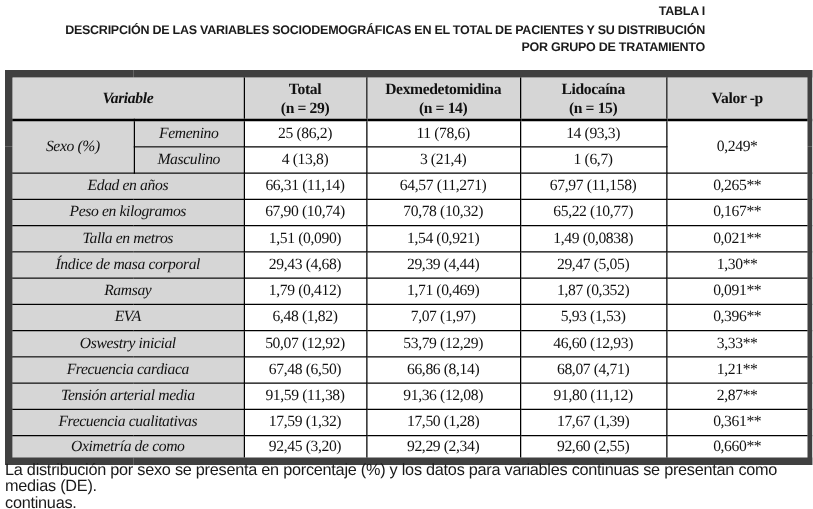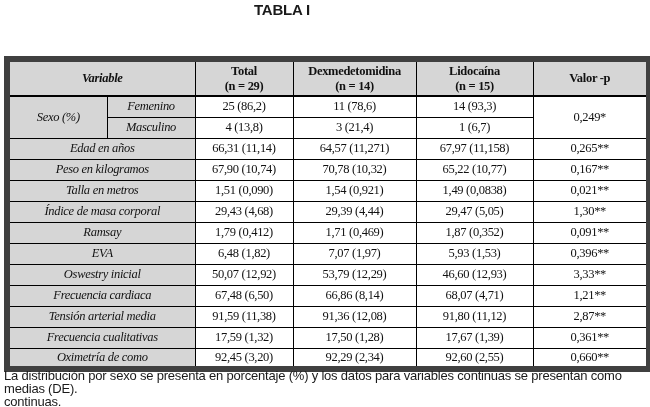--- a/index.html
+++ b/index.html
@@ -14,23 +14,23 @@
     background: #ffffff;
     color: #111111;
     font-family: "Liberation Sans", sans-serif;
     overflow: hidden;
   }
   .title-block {
     position: absolute;
     top: 3px;
     left: 0;
     width: 564px;
-    text-align: center;
+    text-align: right;
     font-weight: bold;
-    font-size: 15px;
+    font-size: 10px;
     line-height: 14.5px;
     letter-spacing: -0.2px;
     color: #1a1a1a;
   }
   table.data-table {
     position: absolute;
     top: 56px;
     left: 4px;
     width: 642px;
     border-collapse: collapse;
@@ -81,20 +81,22 @@
     text-align: left;
   }
 </style>
 </head>
 <body>
 
 <div class="page">
 
   <div class="title-block">
     <div>TABLA I</div>
+    <div>DESCRIPCIÓN DE LAS VARIABLES SOCIODEMOGRÁFICAS EN EL TOTAL DE PACIENTES Y SU DISTRIBUCIÓN</div>
+    <div>POR GRUPO DE TRATAMIENTO</div>
   </div>
 
   <table class="data-table">
     <colgroup>
       <col style="width:100px">
       <col style="width:88px">
       <col style="width:98px">
       <col style="width:123px">
       <col style="width:117px">
       <col style="width:116px">

